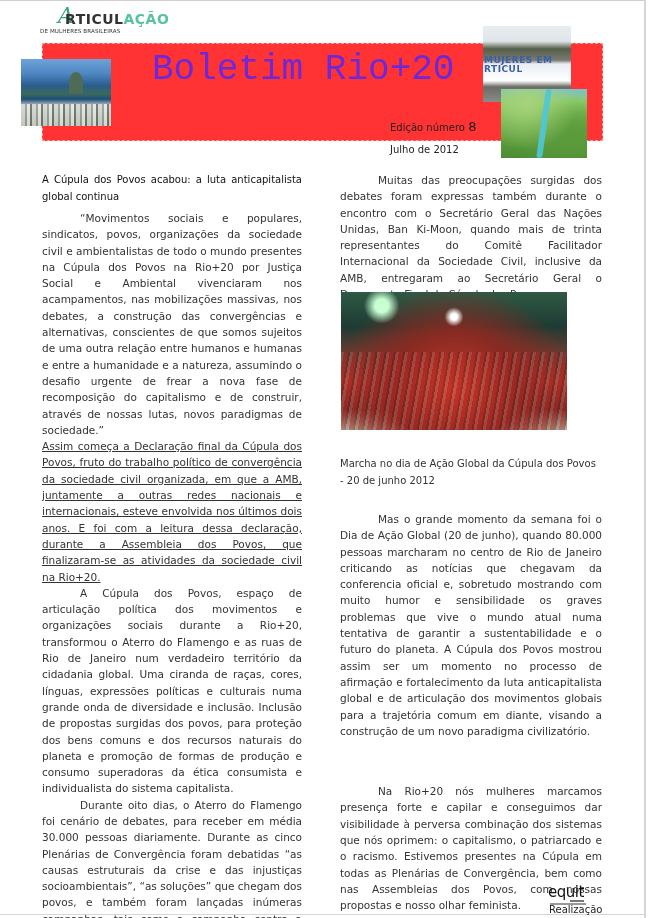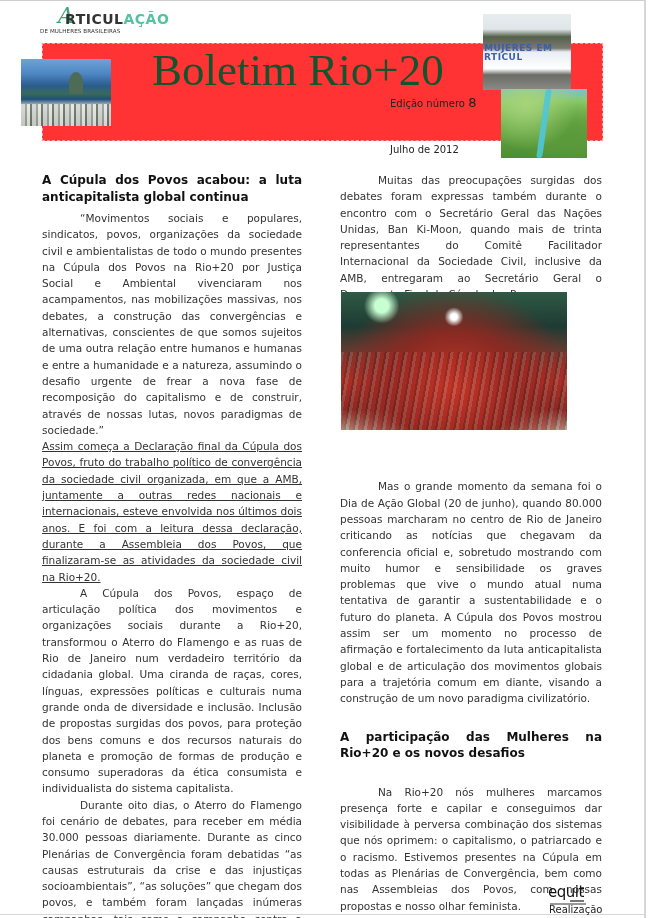--- a/index.html
+++ b/index.html
@@ -28,46 +28,46 @@
     .logo .logo-bottom {
       position: absolute; left: 0px; top: 23px; font-size: 5.6px; letter-spacing: 0.1px;
       line-height: 7px; color: #333; white-space: nowrap;
     }
 
     .banner {
       position: absolute; left: 42px; top: 43px; width: 561px; height: 98px;
       background: #ff3333; border: 1px dashed #ff9a9a;
     }
     .banner-title {
-      position: absolute; left: 152px; top: 48px; font-size: 45px; line-height: 44px;
-      color: #14532d; font-family: Liberation Serif, serif; white-space: nowrap;
+      position: absolute; left: 152px; top: 48px; font-size: 36px; line-height: 44px;
+      color: #6d28d9; font-family: Liberation Mono, monospace; white-space: nowrap;
     }
     .edition {
-      position: absolute; left: 390px; top: 96px; font-size: 10px; line-height: 14px; color: #222;
+      position: absolute; left: 390px; top: 120px; font-size: 10px; line-height: 14px; color: #222;
     }
     .edition .num { font-size: 13px; }
     .date { position: absolute; left: 390px; top: 143px; font-size: 10px; line-height: 14px; color: #222; }
 
     .photo { position: absolute; overflow: hidden; }
     .photo-rio {
       left: 21px; top: 59px; width: 90px; height: 67px;
       background:
         linear-gradient(180deg, #6fa3d8 0%, #4d86c2 22%, #2a5c8e 40%, #3a6a5a 52%, #1d4f7a 60%, #c9ccd0 70%, #8a8f88 82%, #3d5a33 100%);
     }
     .photo-rio::before {
       content: ""; position: absolute; left: 48px; top: 13px; width: 14px; height: 22px;
       background: #4e6b55; border-radius: 50% 50% 10% 10%;
     }
     .photo-rio::after {
       content: ""; position: absolute; left: 0; top: 45px; width: 90px; height: 22px;
       background: repeating-linear-gradient(90deg, #d9dcd8 0 4px, #9aa29a 4px 6px, #eeeeea 6px 9px, #6a7466 9px 11px);
       opacity: 0.85;
     }
     .photo-protest {
-      left: 483px; top: 14px; width: 88px; height: 76px;
+      left: 483px; top: 26px; width: 88px; height: 76px;
       background: linear-gradient(180deg, #e8edf0 0%, #dfe5e8 20%, #55604a 30%, #7a7a70 45%, #e9eef4 50%, #ffffff 72%, #6c6c66 80%, #8a8a86 100%);
     }
     .photo-protest .banner-text {
       position: absolute; left: 1px; top: 30px; font-size: 9px; line-height: 9px;
       font-weight: bold; color: #3b5fa8; letter-spacing: 0.5px; white-space: nowrap;
     }
     .photo-amazon {
       left: 501px; top: 89px; width: 86px; height: 69px;
       background:
         radial-gradient(ellipse at 30% 20%, #a6d37a 0%, transparent 60%),
@@ -90,21 +90,21 @@
       content: ""; position: absolute; left: 0; top: 60px; width: 226px; height: 78px;
       background: repeating-linear-gradient(100deg, rgba(255,255,255,0.12) 0 3px, rgba(200,30,30,0.25) 3px 7px, rgba(0,0,0,0.15) 7px 9px);
     }
 
     
     .col { position: absolute; font-size: 10.5px; line-height: 16.3px; color: #333; text-align: justify; }
     .col-left { left: 42px; top: 172px; width: 260px; }
     .col-right { left: 340px; top: 172px; width: 262px; }
 
     .heading {
-      font-weight: bold; font-size: 12px; line-height: 16.5px; color: #111; text-align: justify;
+      font-weight: normal; font-size: 10px; line-height: 16.5px; color: #111; text-align: justify;
       text-align-last: left;
     }
     .col-left .heading { margin-bottom: 5px; }
     .para { text-indent: 38px; }
     .para-noindent { text-indent: 0; text-decoration: underline; }
 
     .caption { font-size: 10px; line-height: 16.3px; color: #333; text-align: left; }
     .spacer-m { height: 22px; }
 
     .realizacao {
@@ -161,24 +161,24 @@
   <h2 class="heading">A Cúpula dos Povos acabou: a luta anticapitalista global continua</h2>
   <p class="para">“Movimentos sociais e populares, sindicatos, povos, organizações da sociedade civil e ambientalistas de todo o mundo presentes na Cúpula dos Povos na Rio+20 por Justiça Social e Ambiental vivenciaram nos acampamentos, nas mobilizações massivas, nos debates, a construção das convergências e alternativas, conscientes de que somos sujeitos de uma outra relação entre humanos e humanas e entre a humanidade e a natureza, assumindo o desafio urgente de frear a nova fase de recomposição do capitalismo e de construir, através de nossas lutas, novos paradigmas de sociedade.”</p>
   <p class="para para-noindent">Assim começa a Declaração final da Cúpula dos Povos, fruto do trabalho político de convergência da sociedade civil organizada, em que a AMB, juntamente a outras redes nacionais e internacionais, esteve envolvida nos últimos dois anos. E foi com a leitura dessa declaração, durante a Assembleia dos Povos, que finalizaram-se as atividades da sociedade civil na Rio+20.</p>
   <p class="para">A Cúpula dos Povos, espaço de articulação política dos movimentos e organizações sociais durante a Rio+20, transformou o Aterro do Flamengo e as ruas de Rio de Janeiro num verdadeiro território da cidadania global. Uma ciranda de raças, cores, línguas, expressões políticas e culturais numa grande onda de diversidade e inclusão. Inclusão de propostas surgidas dos povos, para proteção dos bens comuns e dos recursos naturais do planeta e promoção de formas de produção e consumo superadoras da ética consumista e individualista do sistema capitalista.</p>
   <p class="para">Durante oito dias, o Aterro do Flamengo foi cenário de debates, para receber em média 30.000 pessoas diariamente. Durante as cinco Plenárias de Convergência foram debatidas “as causas estruturais da crise e das injustiças socioambientais”, “as soluções” que chegam dos povos, e também foram lançadas inúmeras campanhas, tais como a campanha contra a militarização; por igualdade de gênero dentro das organizações; contra a privatização das sementes; contra o uso de agrotóxicos e de transgênicos e pela produção de sementes crioulas; e a campanha contra o abuso das corporações transnacionais, entre outras.</p>
 </div>
 
 <div class="col col-right">
   <p class="para">Muitas das preocupações surgidas dos debates foram expressas também durante o encontro com o Secretário Geral das Nações Unidas, Ban Ki-Moon, quando mais de trinta representantes do Comitê Facilitador Internacional da Sociedade Civil, inclusive da AMB, entregaram ao Secretário Geral o Documento Final da Cúpula dos Povos.</p>
   <div style="height:154px"></div>
+  <p class="caption">Marcha no dia de Ação Global da Cúpula dos Povos - 20 de junho 2012</p>
   <div class="spacer-m"></div>
   <p class="para">Mas o grande momento da semana foi o Dia de Ação Global (20 de junho), quando 80.000 pessoas marcharam no centro de Rio de Janeiro criticando as notícias que chegavam da conferencia oficial e, sobretudo mostrando com muito humor e sensibilidade os graves problemas que vive o mundo atual numa tentativa de garantir a sustentabilidade e o futuro do planeta. A Cúpula dos Povos mostrou assim ser um momento no processo de afirmação e fortalecimento da luta anticapitalista global e de articulação dos movimentos globais para a trajetória comum em diante, visando a construção de um novo paradigma civilizatório.</p>
   <div class="spacer-m"></div>
-  <h2 class="heading">A participação das Mulheres na Rio+20 e os novos desafios</h2>
   <div class="spacer-m"></div>
   <p class="para">Na Rio+20 nós mulheres marcamos presença forte e capilar e conseguimos dar visibilidade à perversa combinação dos sistemas que nós oprimem: o capitalismo, o patriarcado e o racismo. Estivemos presentes na Cúpula em todas as Plenárias de Convergência, bem como nas Assembleias dos Povos, com nossas propostas e nosso olhar feminista.</p>
 </div>
 
 <div class="photo photo-march"></div>
 
 <div class="realizacao">Realização</div>
 <div class="equit-logo">
   <span class="equit-word">equit</span>
   <span class="equit-sub2"></span>

